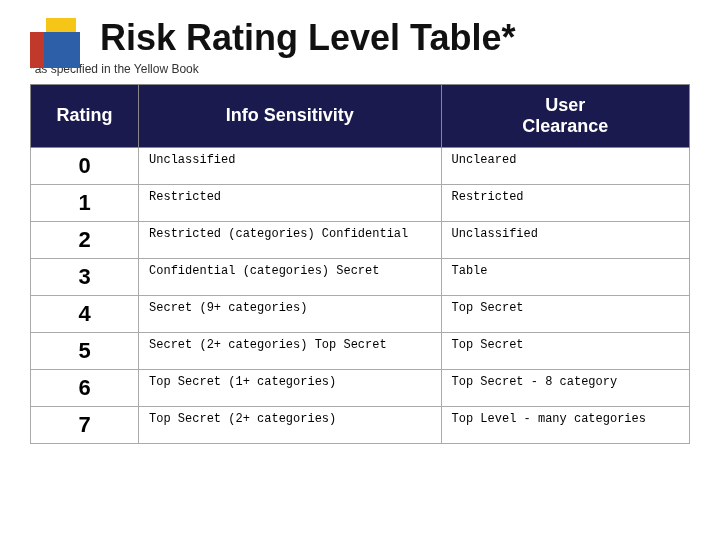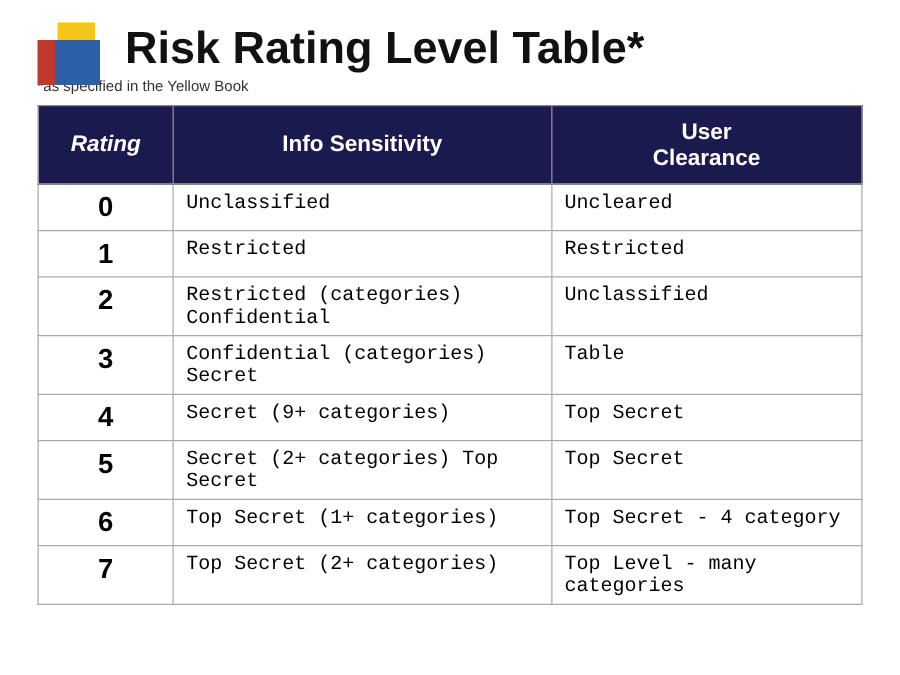--- a/index.html
+++ b/index.html
@@ -88,21 +88,20 @@
       font-size: 18px;
       font-weight: bold;
       font-family: Arial, sans-serif;
       padding: 10px 12px;
       border: 1px solid #888;
       text-align: center;
     }
 
     thead tr th:first-child {
       width: 100px;
-      font-style: italic;
     }
     thead tr th:nth-child(2) {
       width: 280px;
     }
     thead tr th:nth-child(3) {
       width: 230px;
     }
 
     tbody tr td {
       border: 1px solid #aaa;
@@ -114,21 +113,21 @@
       text-align: center;
       font-size: 22px;
       font-weight: bold;
       font-family: Arial, sans-serif;
       background: #fff;
     }
 
     tbody tr td:nth-child(2),
     tbody tr td:nth-child(3) {
       font-family: 'Courier New', Courier, monospace;
-      font-size: 16px;
+      font-size: 12px;
       background: #fff;
     }
   </style>
 </head>
 <body>
 
 <div class="page-container">
 
   <div class="deco-squares">
     <div class="deco-yellow"></div>
@@ -175,21 +174,21 @@
           <td>Top Secret</td>
         </tr>
         <tr>
           <td>5</td>
           <td>Secret (2+ categories) Top Secret</td>
           <td>Top Secret</td>
         </tr>
         <tr>
           <td>6</td>
           <td>Top Secret (1+ categories)</td>
-          <td>Top Secret - 4 category</td>
+          <td>Top Secret - 8 category</td>
         </tr>
         <tr>
           <td>7</td>
           <td>Top Secret (2+ categories)</td>
           <td>Top Level - many categories</td>
         </tr>
       </tbody>
   </table>
 
 </div>

